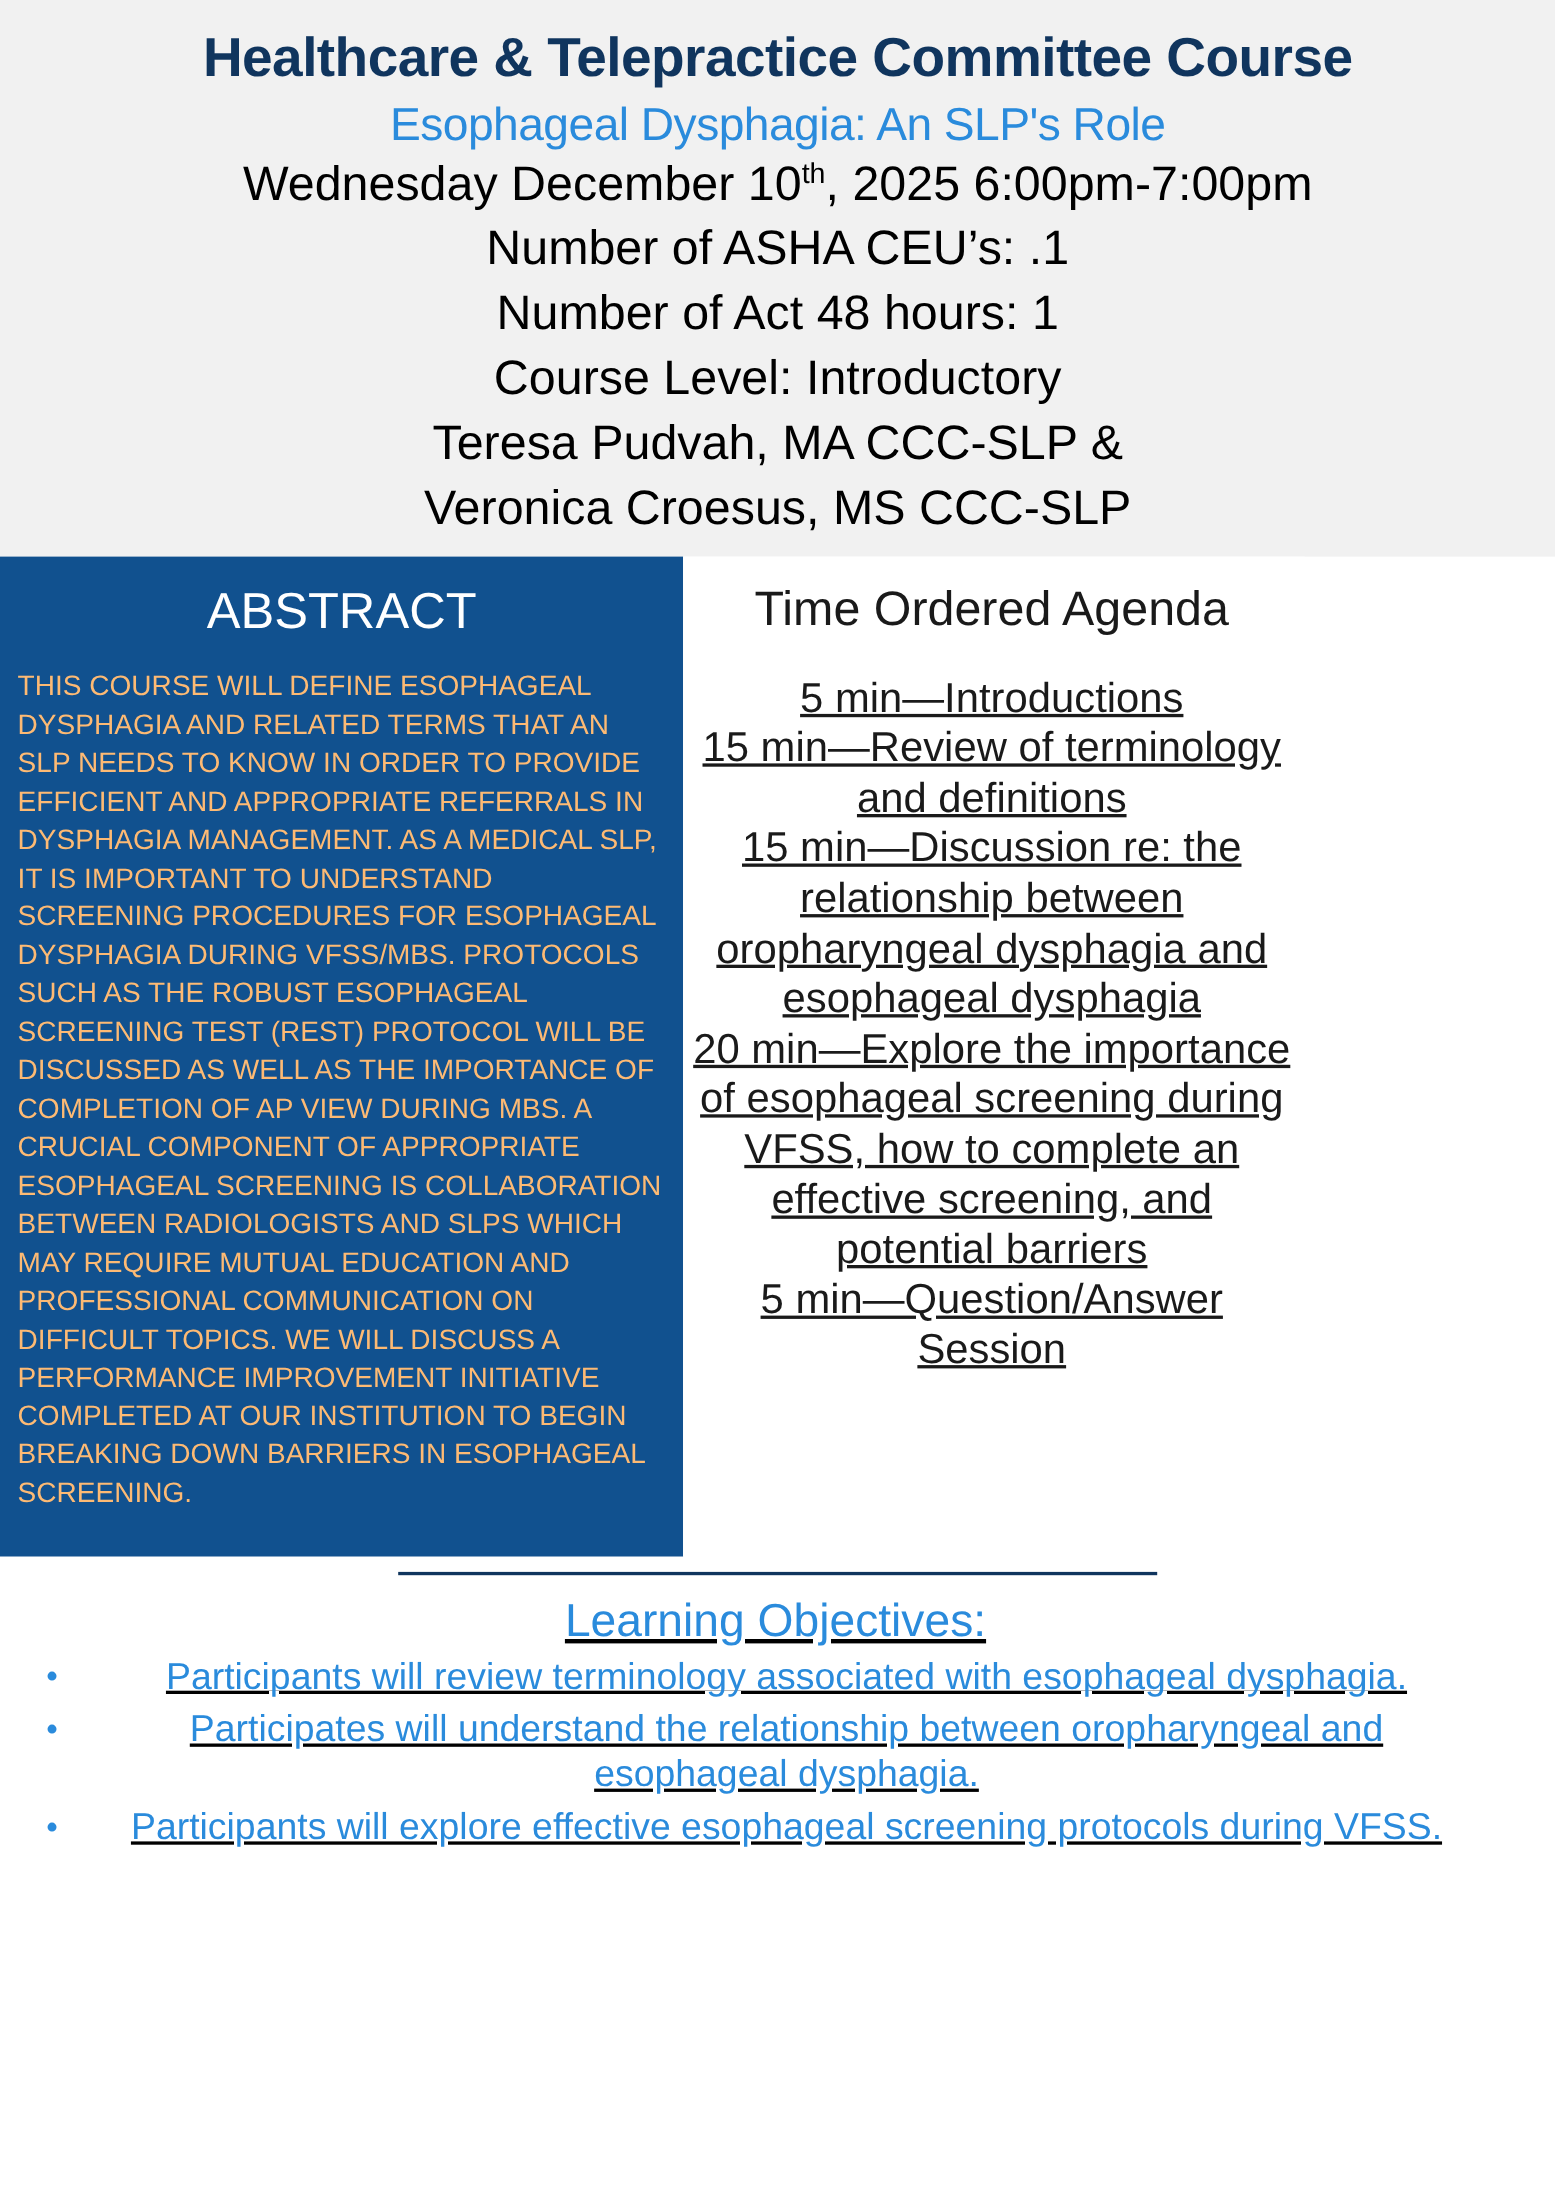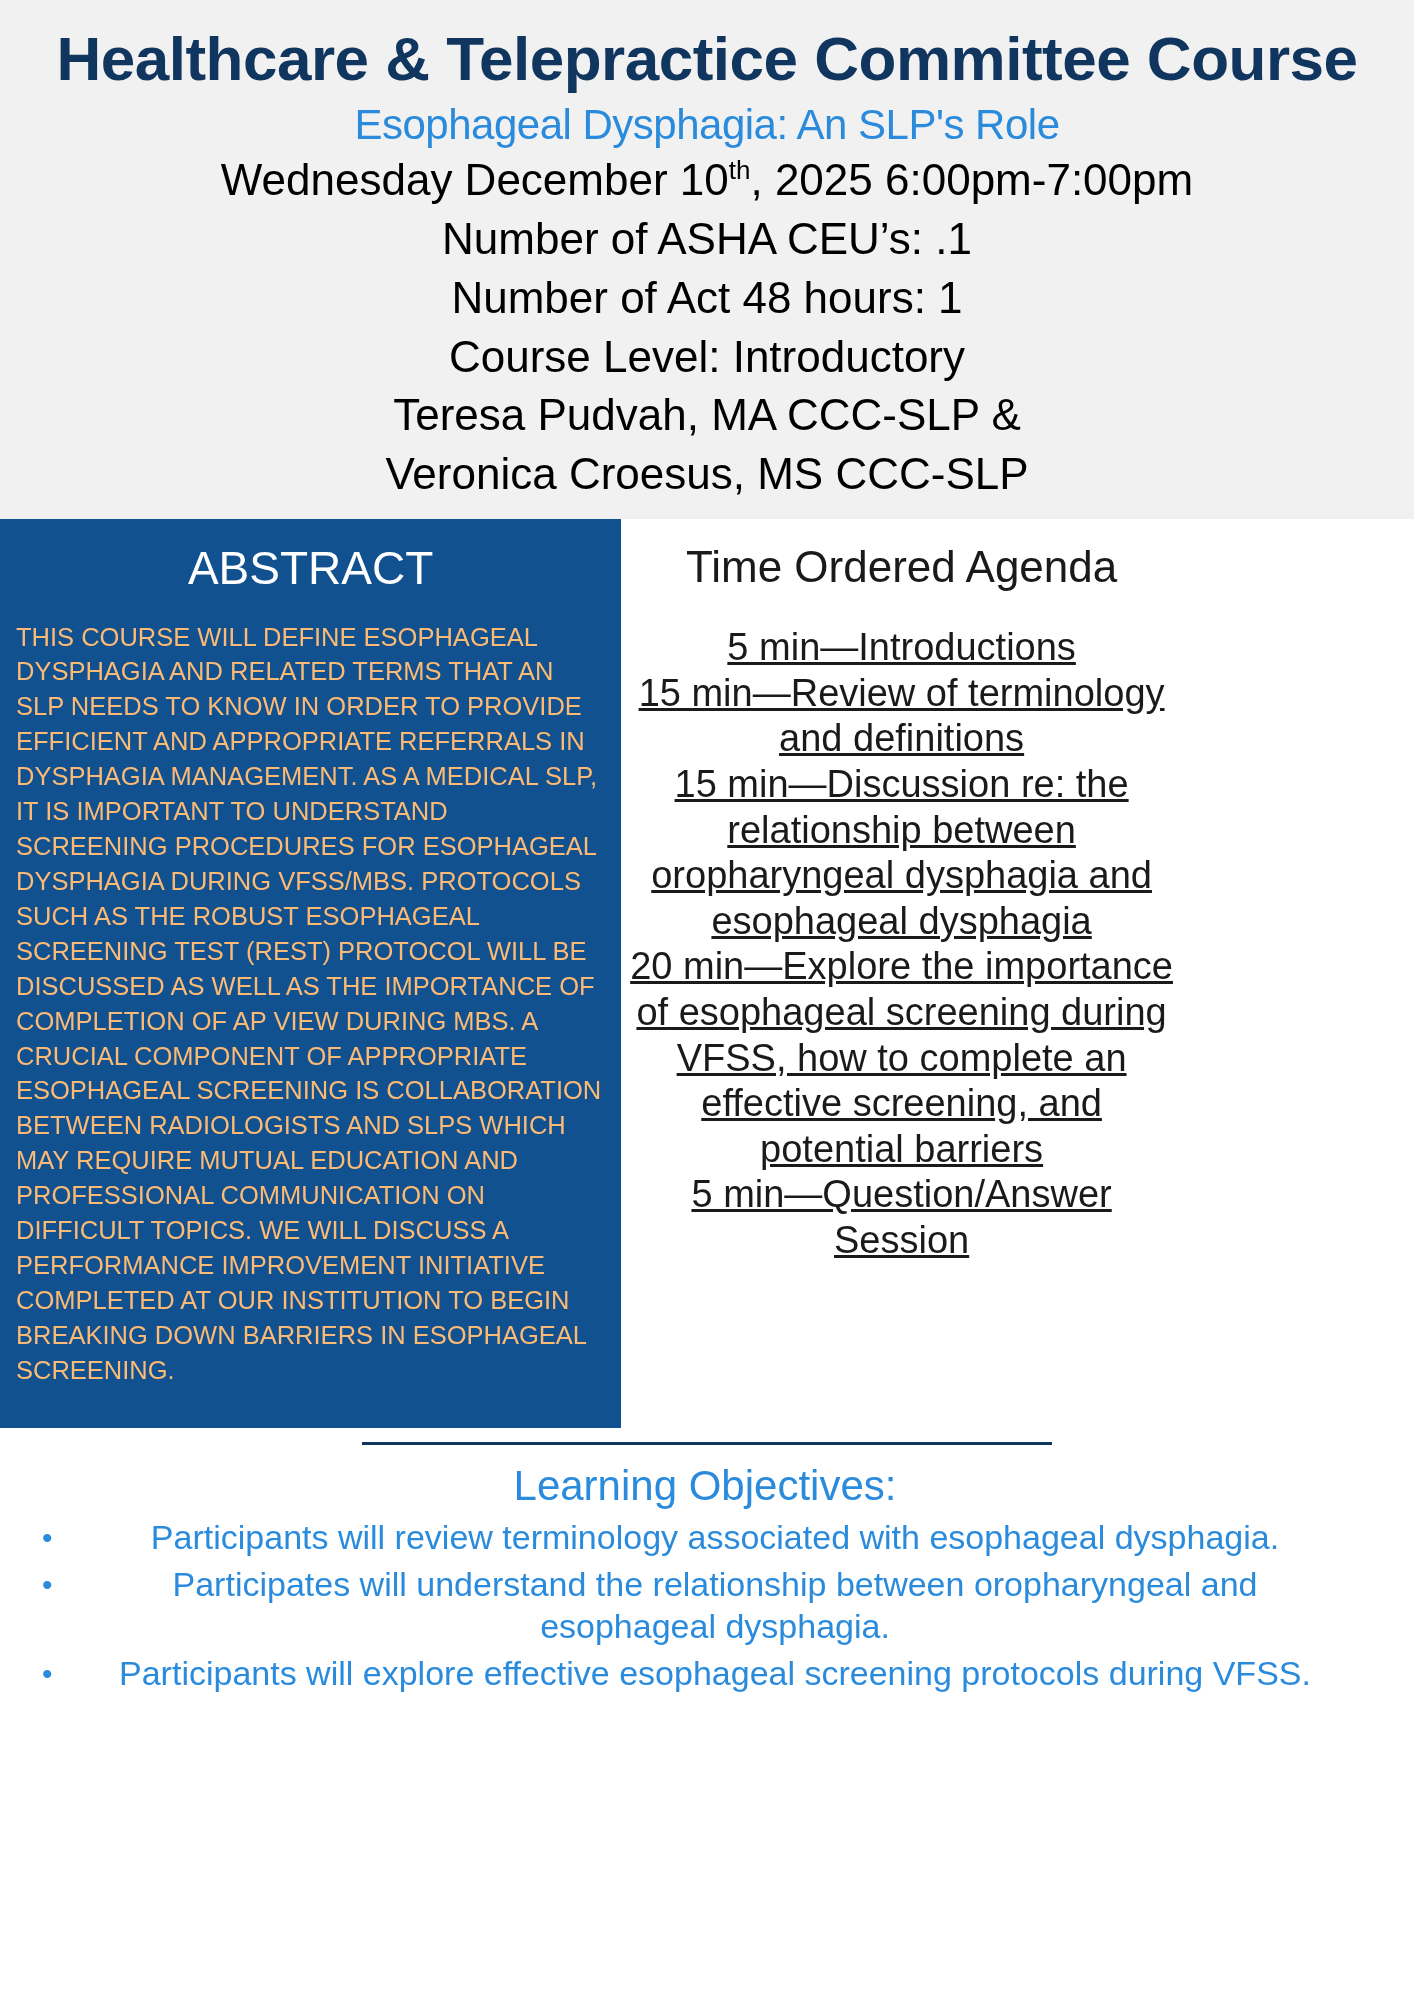--- a/index.html
+++ b/index.html
@@ -23,21 +23,21 @@
 
   
   .header {
     background: #f1f1f1;
     padding: 26px 14px 18px 14px;
     box-sizing: border-box;
     width: 1414px;
   }
   .course-committee {
     text-align: center;
-    font-size: 62px;
+    font-size: 50px;
     font-weight: bold;
     color: #10355e;
     letter-spacing: -0.5px;
     line-height: 1.05;
     white-space: nowrap;
   }
   .course-title {
     text-align: center;
     font-size: 42px;
     color: #2a8bdc;
@@ -122,20 +122,21 @@
   .divider {
     width: 690px;
     height: 3px;
     background: #10355e;
   }
 
   
   .objectives {
     padding: 8px 24px 24px 20px;
     box-sizing: border-box;
+    text-decoration: underline;
   }
   .objectives-title {
     text-align: center;
     font-size: 42px;
     color: #2a8bdc;
     margin: 10px 0 8px 0;
     line-height: 1.1;
   }
   ul.objectives-list {
     list-style: none;

